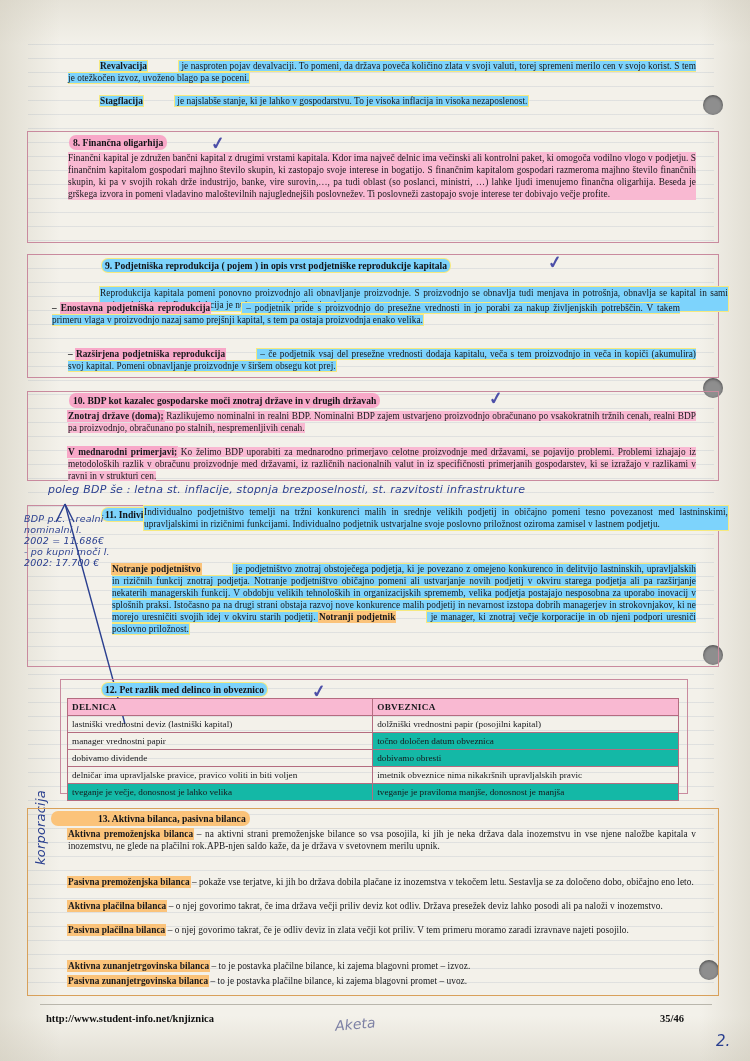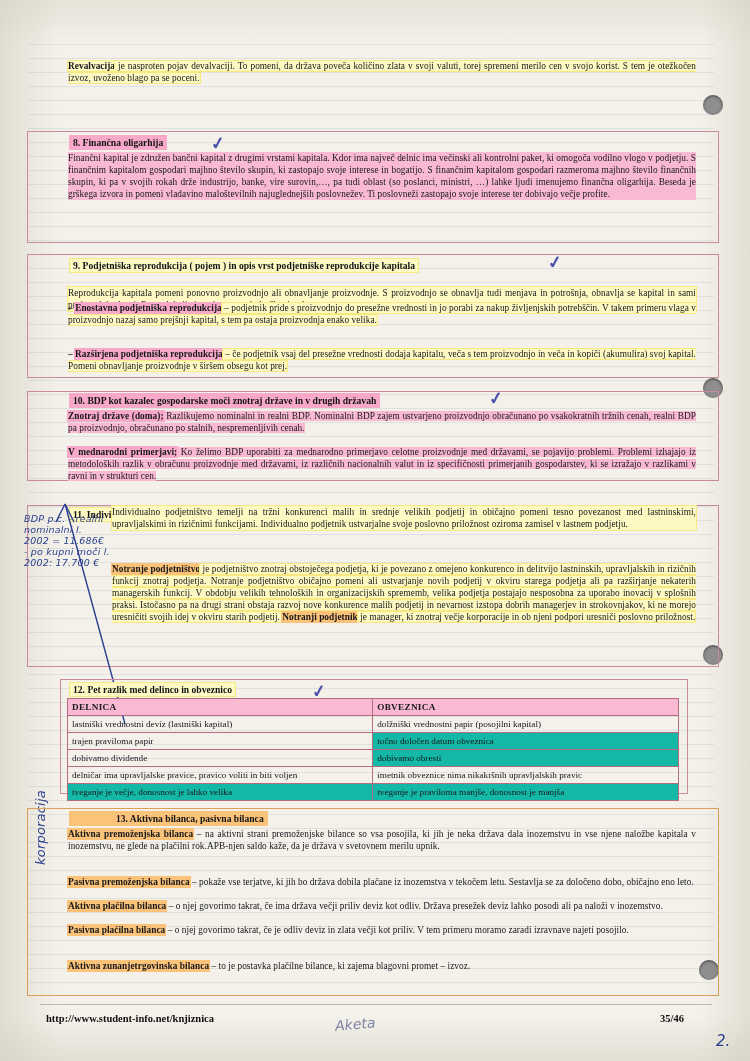--- a/index.html
+++ b/index.html
@@ -50,27 +50,28 @@
     position:absolute;
     font-size:9.3px;
     line-height:12.1px;
     color:#16171b;
     text-align:justify;
     letter-spacing:.05px;
   }
   .b{font-weight:bold;}
   .hl-pink{background:#f8a8c8;box-shadow:0 0 0 1px #f8a8c8;}
   .hl-orange{background:#fbc37a;box-shadow:0 0 0 1px #fbc37a;}
-  .hl-yellow{background:#fef9c3;box-shadow:0 0 0 1px #f6e97f;}
+  .hl-yellow{background:#7dd3fc;box-shadow:0 0 0 1px #f6e97f;margin-left:32px;}
   .hl-pinklight{background:#f9b9d2;}
 
   
   .head{
     position:absolute;font-weight:bold;font-size:9.6px;color:#121317;
     padding:1px 3px;
+    border-radius:6px;
   }
 
   
   .sectbox{
     position:absolute;border:1px solid #c98a9e;
     background:rgba(255,255,255,0);
   }
   .sectbox.orange{border-color:#d8a05a;}
 
   
@@ -151,47 +152,51 @@
   <div class="hole h1"></div>
   <div class="hole h2"></div>
   <div class="hole h3"></div>
   <div class="hole h4"></div>
 
   <div class="content">
 
     <div class="txt" style="left:68px;top:60px;width:628px;">
       <span class="b hl-yellow">Revalvacija</span><span class="hl-yellow"> je nasproten pojav devalvaciji. To pomeni, da država poveča količino zlata v svoji valuti,  torej spremeni merilo cen v svojo korist. S tem je otežkočen izvoz, uvoženo blago pa se poceni.</span>
     </div>
+    <div class="txt" style="left:68px;top:95px;width:628px;">
+      <span class="b hl-yellow">Stagflacija</span><span class="hl-yellow"> je najslabše stanje, ki je lahko v gospodarstvu. To je visoka inflacija in visoka nezaposlenost.</span>
+    </div>
 
     <div class="sectbox" style="left:27px;top:131px;width:690px;height:110px;"></div>
     <div class="head hl-pink" style="left:70px;top:136px;">8. Finančna oligarhija</div>
     <div class="txt hl-pinklight" style="left:68px;top:152px;width:628px;">Finančni kapital je združen bančni kapital z drugimi vrstami kapitala. Kdor ima največ delnic ima večinski ali kontrolni paket, ki omogoča vodilno vlogo v podjetju. S finančnim kapitalom gospodari majhno število skupin, ki zastopajo svoje interese in bogatijo. S finančnim kapitalom gospodari razmeroma majhno število finančnih skupin, ki pa v svojih rokah drže industrijo, banke, vire surovin,…, pa tudi oblast (so poslanci, ministri, …) lahke ljudi imenujemo finančna oligarhija. Beseda je grškega izvora in pomeni vladavino maloštevilnih najuglednejših poslovnežev. Ti poslovneži zastopajo svoje interese ter dobivajo večje profite.</div>
     <div class="check" style="left:211px;top:133px;">✓</div>
 
     <div class="sectbox" style="left:27px;top:254px;width:690px;height:122px;"></div>
     <div class="head hl-yellow" style="left:70px;top:259px;">9. Podjetniška reprodukcija ( pojem ) in opis vrst podjetniške reprodukcije kapitala</div>
     <div class="txt hl-yellow" style="left:68px;top:287px;width:628px;">Reprodukcija kapitala pomeni ponovno proizvodnjo ali obnavljanje proizvodnje. S proizvodnjo se obnavlja tudi menjava in potrošnja, obnavlja se kapital in sami proizvodni odnosi. Reprodukcija je nujna za vsak družbeni red.</div>
-    <div class="txt" style="left:68px;top:302px;width:628px;">
+    <div class="txt" style="left:52px;top:302px;width:628px;">
       <span style="font-weight:bold;">–&nbsp;</span><span class="b hl-pink">Enostavna podjetniška reprodukcija</span><span class="hl-yellow"> – podjetnik pride s proizvodnjo do presežne vrednosti in jo porabi za nakup življenjskih potrebščin. V takem primeru vlaga v proizvodnjo nazaj samo prejšnji kapital, s tem pa ostaja proizvodnja enako velika.</span>
     </div>
     <div class="txt" style="left:68px;top:348px;width:628px;">
       <span style="font-weight:bold;">–&nbsp;</span><span class="b hl-pink">Razširjena  podjetniška  reprodukcija</span><span class="hl-yellow"> – če podjetnik vsaj del presežne vrednosti dodaja kapitalu, veča s tem proizvodnjo in veča in kopiči (akumulira) svoj kapital. Pomeni obnavljanje proizvodnje v širšem obsegu kot prej.</span>
     </div>
     <div class="check" style="left:548px;top:252px;">✓</div>
 
     <div class="sectbox" style="left:27px;top:391px;width:690px;height:88px;"></div>
     <div class="head hl-pink" style="left:70px;top:394px;">10. BDP kot kazalec gospodarske moči znotraj države in v drugih državah</div>
     <div class="txt" style="left:68px;top:410px;width:628px;">
       <span class="b hl-pink">Znotraj  države (doma);</span><span class="hl-pinklight"> Razlikujemo nominalni in realni BDP. Nominalni BDP zajem ustvarjeno proizvodnjo obračunano po vsakokratnih tržnih cenah, realni BDP pa proizvodnjo, obračunano po stalnih, nespremenljivih cenah.</span>
     </div>
     <div class="txt" style="left:68px;top:446px;width:628px;">
       <span class="b hl-pink">V mednarodni primerjavi;</span><span class="hl-pinklight"> Ko želimo BDP uporabiti za mednarodno primerjavo celotne proizvodnje med državami, se pojavijo problemi. Problemi izhajajo iz metodoloških razlik v obračunu proizvodnje med državami, iz različnih nacionalnih valut in iz specifičnosti primerjanih gospodarstev, ki se izražajo v razlikami v ravni in v strukturi cen.</span>
     </div>
     <div class="check" style="left:489px;top:388px;">✓</div>
 
+    <div class="hand" style="left:48px;top:483px;width:640px;">poleg BDP še : letna st. inflacije, stopnja brezposelnosti, st. razvitosti infrastrukture</div>
 
     <div class="sectbox" style="left:27px;top:505px;width:690px;height:160px;"></div>
     <div class="head hl-yellow" style="left:70px;top:508px;">11. Individualno in notranje in podjetništvo</div>
     <div class="txt hl-yellow" style="left:112px;top:506px;width:584px;">
       <span>Individualno podjetništvo temelji na tržni konkurenci malih in srednje velikih podjetij in običajno pomeni tesno povezanost med lastninskimi, upravljalskimi in rizičnimi funkcijami. Individualno podjetnik ustvarjalne svoje poslovno priložnost oziroma zamisel v lastnem podjetju.</span>
     </div>
     <div class="txt" style="left:112px;top:563px;width:584px;">
       <span class="b hl-orange">Notranje podjetništvo</span><span class="hl-yellow"> je podjetništvo znotraj obstoječega podjetja, ki je povezano z omejeno konkurenco in delitvijo lastninskih, upravljalskih in rizičnih funkcij znotraj podjetja. Notranje podjetništvo običajno pomeni ali ustvarjanje novih podjetij v okviru starega podjetja ali pa razširjanje nekaterih managerskih funkcij. V obdobju velikih tehnoloških in organizacijskih sprememb, velika podjetja postajajo nesposobna za uporabo inovacij v splošnih praksi. Istočasno pa na drugi strani obstaja razvoj nove konkurence malih podjetij in nevarnost izstopa dobrih managerjev in strokovnjakov, ki ne morejo uresničiti svojih idej v okviru starih podjetij. </span><span class="b hl-orange">Notranji podjetnik</span><span class="hl-yellow"> je manager, ki znotraj večje korporacije in ob njeni podpori uresniči poslovno priložnost.</span>
     </div>
 
@@ -210,57 +215,60 @@
       <tbody>
           <tr>
         <td class="hdr cell-hl" style="width:306px;">DELNICA</td>
         <td class="hdr cell-hl" style="width:306px;">OBVEZNICA</td>
       </tr>
       <tr>
         <td>lastniški vrednostni deviz (lastniški kapital)</td>
         <td>dolžniški vrednostni papir (posojilni kapital)</td>
       </tr>
       <tr>
-        <td>trajen praviloma papir</td>
+        <td>manager vrednostni papir</td>
         <td class="cell-hly">točno določen datum obveznica</td>
       </tr>
       <tr>
         <td>dobivamo dividende</td>
         <td class="cell-hly">dobivamo obresti</td>
       </tr>
       <tr>
         <td>delničar ima upravljalske pravice, pravico voliti in biti voljen</td>
         <td>imetnik obveznice nima nikakršnih upravljalskih pravic</td>
       </tr>
       <tr>
         <td class="cell-hly">tveganje je večje, donosnost je lahko velika</td>
         <td class="cell-hly">tveganje je praviloma manjše, donosnost je manjša</td>
       </tr>
     </tbody>
       </table>
 
     <div class="hand vert" style="left:34px;top:865px;">korporacija</div>
 
     <div class="sectbox orange" style="left:27px;top:808px;width:690px;height:186px;"></div>
-    <div class="head hl-orange" style="left:70px;top:812px;padding-left:46px;">13. Aktivna bilanca, pasivna bilanca</div>
+    <div class="head hl-orange" style="left:52px;top:812px;padding-left:46px;">13. Aktivna bilanca, pasivna bilanca</div>
 
     <div class="txt" style="left:68px;top:828px;width:628px;">
       <span class="b hl-orange">Aktivna premoženjska bilanca</span><span> – na aktivni strani premoženjske bilance so vsa posojila, ki jih je neka država dala inozemstvu in vse njene naložbe kapitala v inozemstvu, ne glede na plačilni rok.APB-njen saldo kaže, da je država v svetovnem merilu upnik.</span>
     </div>
     <div class="txt" style="left:68px;top:876px;width:628px;">
       <span class="b hl-orange">Pasivna premoženjska bilanca</span><span> – pokaže vse terjatve, ki jih bo država dobila plačane iz inozemstva v tekočem letu. Sestavlja se za določeno dobo, običajno eno leto.</span>
     </div>
     <div class="txt" style="left:68px;top:900px;width:628px;">
       <span class="b hl-orange">Aktivna plačilna bilanca</span><span> – o njej govorimo takrat, če ima država večji priliv deviz kot odliv. Država presežek deviz lahko posodi ali pa naloži v inozemstvo.</span>
     </div>
     <div class="txt" style="left:68px;top:960px;width:628px;">
       <span class="b hl-orange">Aktivna zunanjetrgovinska bilanca</span><span> – to je postavka plačilne bilance, ki zajema blagovni promet – izvoz.</span>
     </div>
     <div class="txt" style="left:68px;top:924px;width:628px;">
       <span class="b hl-orange">Pasivna plačilna bilanca</span><span> – o njej govorimo takrat, če je odliv deviz  in zlata večji kot priliv. V tem primeru moramo zaradi izravnave najeti posojilo.</span>
+    </div>
+    <div class="txt" style="left:68px;top:975px;width:628px;">
+      <span class="b hl-orange">Pasivna zunanjetrgovinska bilanca</span><span> – to je postavka plačilne bilance, ki zajema blagovni promet – uvoz.</span>
     </div>
 
     <div class="sepline"></div>
     <div class="footer-url">http://www.student-info.net/knjiznica</div>
     <div class="sign">Aketa</div>
     <div class="footer-page">35/46</div>
     <div class="pagenum-hand">2.</div>
   </div>
 </div>
 

